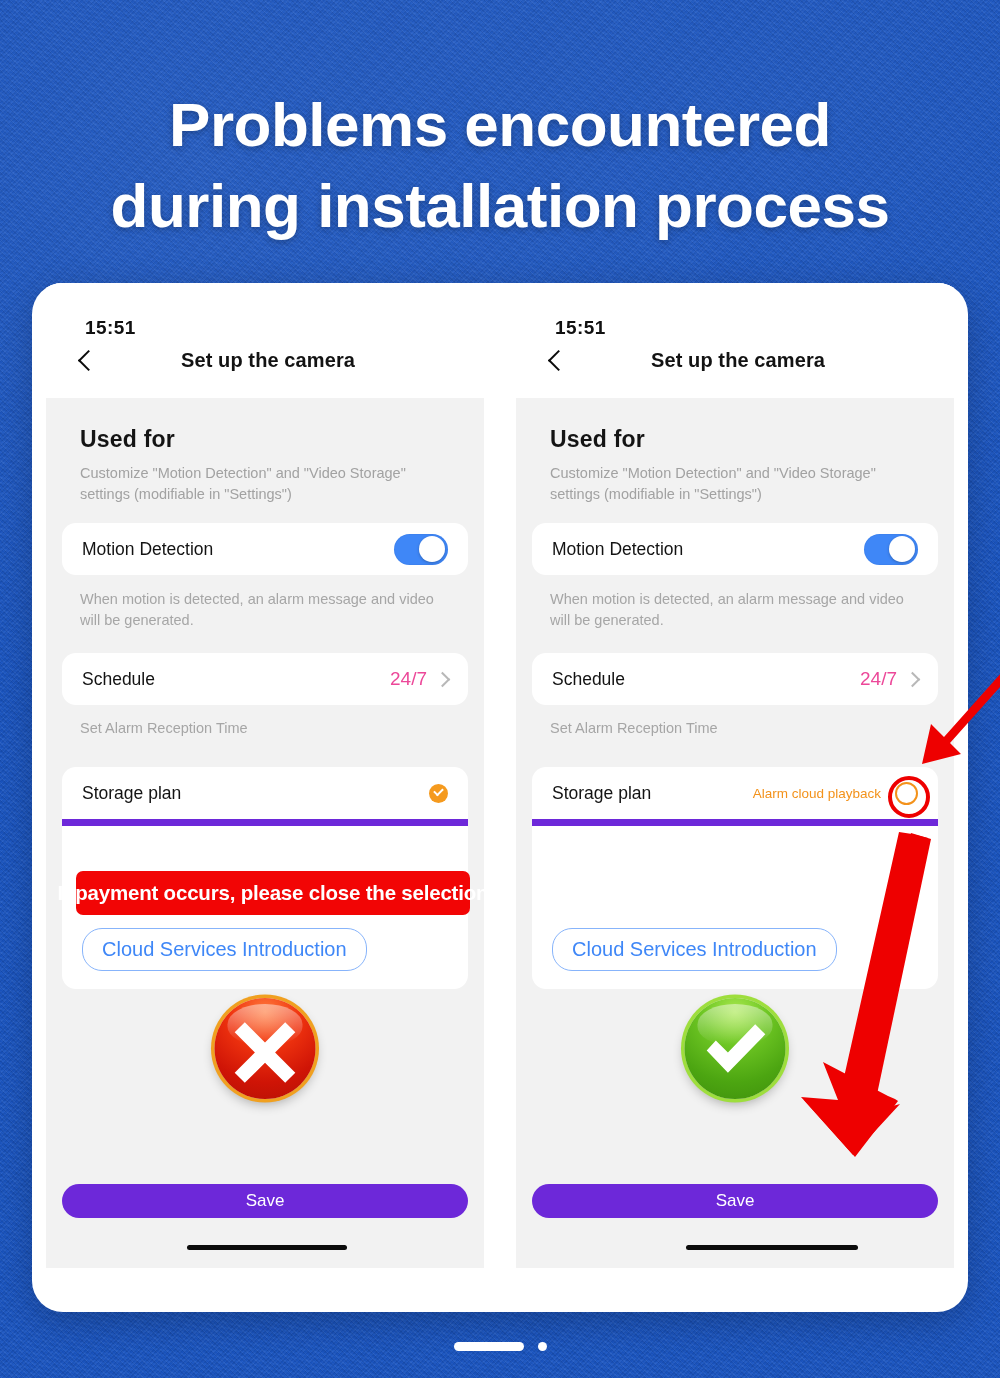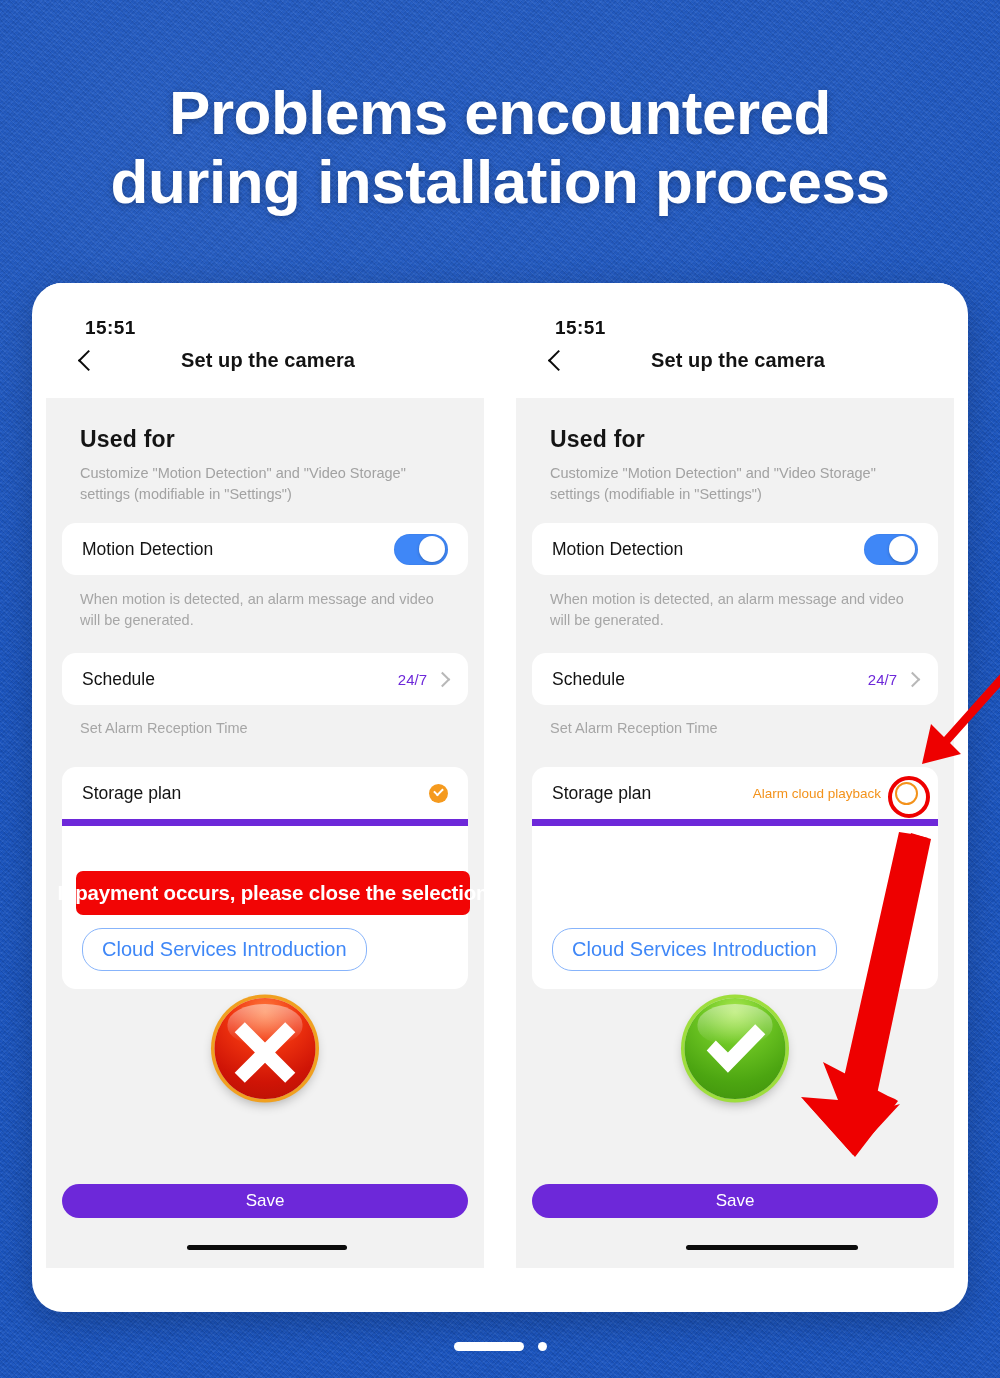--- a/index.html
+++ b/index.html
@@ -21,21 +21,21 @@
   }
   
   #headline{
     position:absolute;left:0;right:0;top:78px;
     text-align:center;color:#fff;
     font-size:62px;line-height:1.12;font-weight:800;
     letter-spacing:-0.5px;
     text-shadow:0 2px 7px rgba(0,0,0,.28);
     font-stretch:condensed;
   }
-  #headline div{white-space:nowrap;}
+  #headline div{white-space:nowrap;margin-top:12px;}
 
   
   #tablet{
     position:absolute;left:32px;top:283px;width:936px;height:1029px;
     background:#ffffff;border-radius:31px;
     box-shadow:0 10px 34px rgba(0,0,0,.22);
     overflow:hidden;
   }
   .phone{
     position:absolute;top:0;width:438px;height:985px;
@@ -78,21 +78,21 @@
 
   .card{
     margin:0 16px;background:#fff;border-radius:14px;
   }
   .row{
     display:flex;align-items:center;justify-content:space-between;
     padding:0 20px;height:52px;
   }
   .rowlabel{font-size:17.5px;color:#131313;font-weight:500;}
   .rowright{display:flex;align-items:center;gap:8px;}
-  .rowvalue{font-size:15px;color:#6d28d9;}
+  .rowvalue{font-size:19px;color:#ec4899;}
   .chev{
     width:9px;height:9px;border-top:2px solid #b8b8b8;border-right:2px solid #b8b8b8;
     transform:rotate(45deg);display:inline-block;margin-left:2px;
   }
   .helper{
     padding:14px 34px 0 34px;font-size:14.5px;line-height:1.45;color:#a6a6a6;
   }
   .helper.small{padding-top:13px;}
 
   

